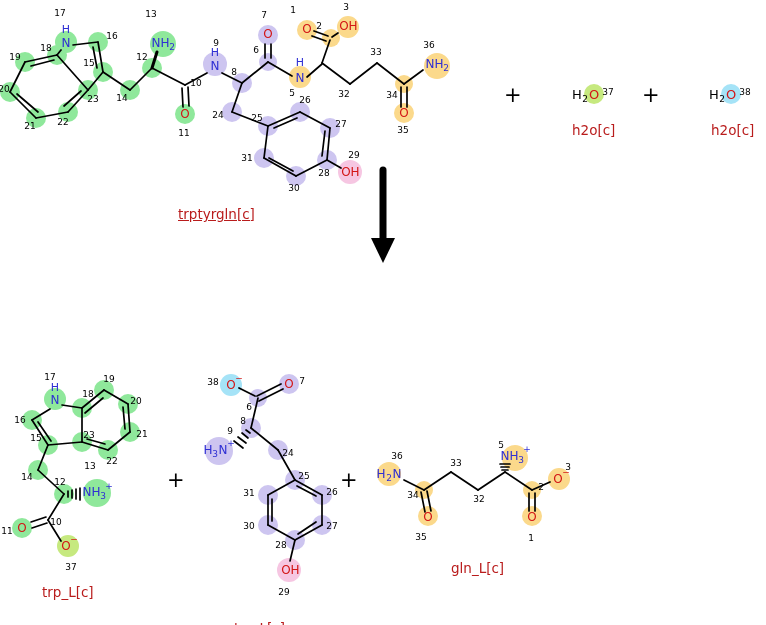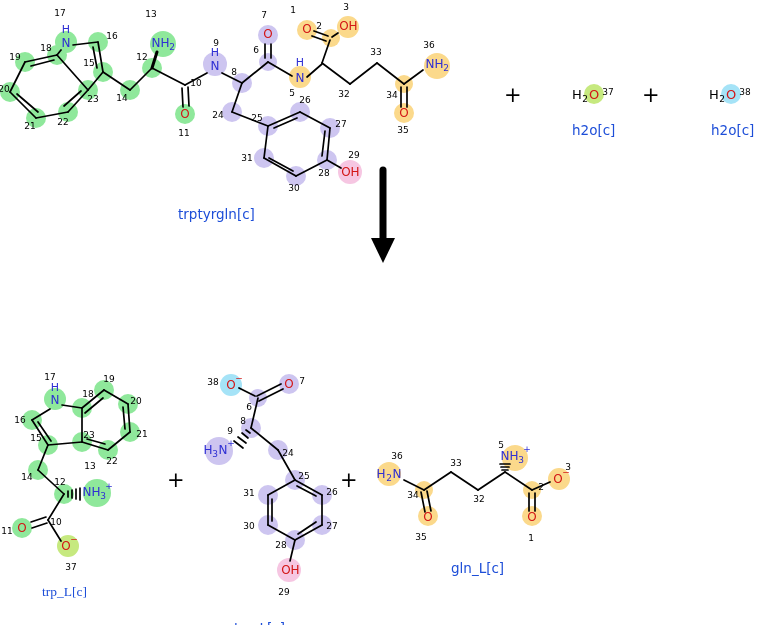--- a/index.html
+++ b/index.html
@@ -1,19 +1,19 @@
 <!DOCTYPE html>
 <html><head>
 <meta charset="utf-8">
 <style>
   html,body{margin:0;padding:0;background:#fff;}
   .canvas{position:relative;width:766px;height:625px;background:#ffffff;font-family:"DejaVu Sans",sans-serif;overflow:hidden;}
   .canvas svg{position:absolute;left:0;top:0;}
   svg text{font-family:"DejaVu Sans",sans-serif;}
-  .lbl{position:absolute;font-size:13.5px;color:#1d4ed8;white-space:nowrap;}
+  .lbl{position:absolute;font-size:13.5px;color:#b91c1c;white-space:nowrap;}
   .plus{position:absolute;font-size:21px;color:#000;}
 </style>
 </head>
 <body>
 
 <div class="canvas">
   <svg width="766" height="625" viewBox="0 0 766 625">
       <g>
         <circle cx="66" cy="42" r="11" fill="#8fe89b"></circle>
         <circle cx="98" cy="42" r="10" fill="#8fe89b"></circle>
@@ -328,31 +328,31 @@
         <text x="505" y="460" fill="#2f2fd3" font-size="12px" text-anchor="middle">N</text>
         <text x="514" y="460" fill="#2f2fd3" font-size="12px" text-anchor="middle">H</text>
         <text x="521" y="463" fill="#2f2fd3" font-size="9px" text-anchor="middle">3</text>
         <text x="527" y="452" fill="#2f2fd3" font-size="9px" text-anchor="middle">+</text>
         <text x="532" y="521" fill="#d31616" font-size="12px" text-anchor="middle">O</text>
         <text x="558" y="483" fill="#d31616" font-size="12px" text-anchor="middle">O</text>
         <text x="566" y="475" fill="#d31616" font-size="9px" text-anchor="middle">−</text>
       </g>
     </svg>
 
-  <div class="lbl" style="left:178px;top:206px;">trptyrgln[c]</div>
+  <div class="lbl" style="left:178px;top:206px;text-decoration:underline;">trptyrgln[c]</div>
 
   <div class="plus" style="left:504px;top:83px;">+</div>
 
   <div class="lbl" style="left:572px;top:122px;">h2o[c]</div>
 
   <div class="plus" style="left:642px;top:83px;">+</div>
 
   <div class="lbl" style="left:711px;top:122px;">h2o[c]</div>
 
-  <div class="lbl" style="left:42px;top:584px;font-family:Liberation Serif, serif;">trp_L[c]</div>
+  <div class="lbl" style="left:42px;top:584px;">trp_L[c]</div>
 
   <div class="plus" style="left:167px;top:468px;">+</div>
 
   <div class="lbl" style="left:234px;top:620px;">tyr_L[c]</div>
 
   <div class="plus" style="left:340px;top:468px;">+</div>
 
   <div class="lbl" style="left:451px;top:560px;">gln_L[c]</div>
 </div>
 

